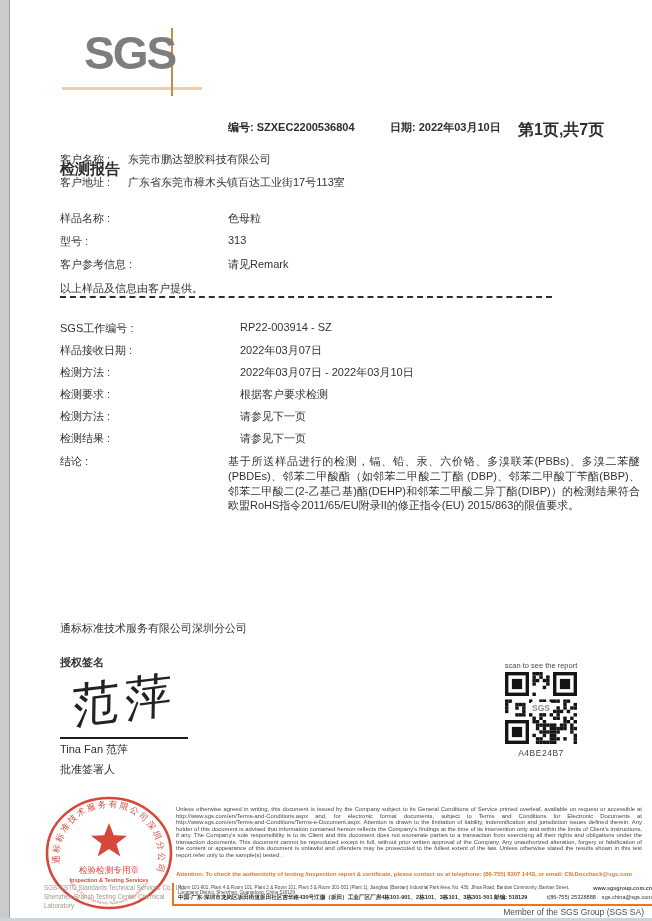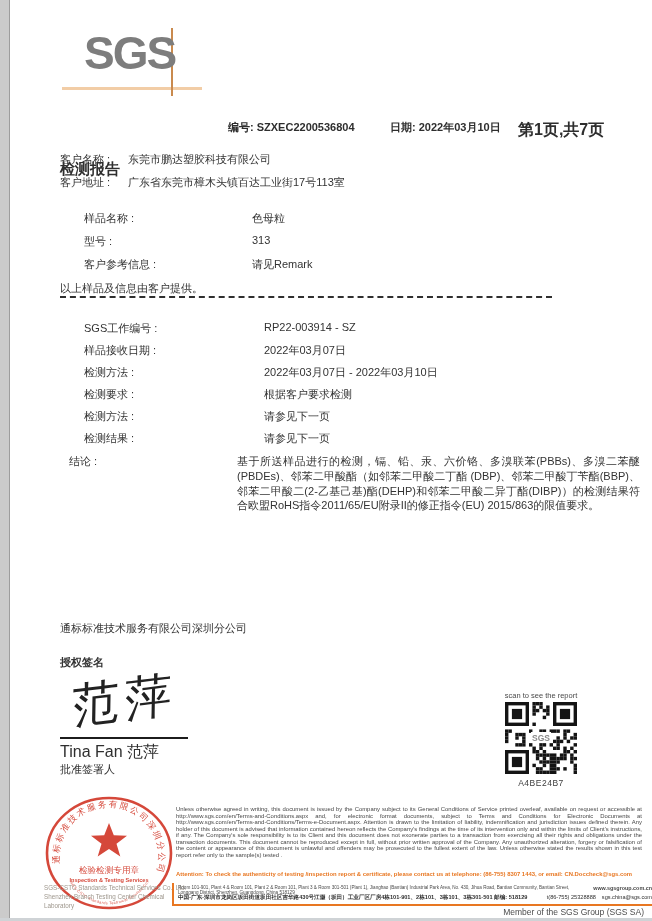--- a/index.html
+++ b/index.html
@@ -35,47 +35,47 @@
   .doc-title { position: absolute; left: 60px; top: 0; font-size: 15px; font-weight: 700; color: #2e2e2e; margin-top: 44px; }
   .hdr-no   { position: absolute; left: 228px; top: 4px; font-size: 11px; font-weight: 600; color: #2e2e2e; }
   .hdr-date { position: absolute; left: 390px; top: 4px; font-size: 11px; font-weight: 600; color: #2e2e2e; }
   .hdr-page { position: absolute; left: 518px; top: 4px; font-size: 16px; font-weight: 600; color: #2e2e2e; }
   
   .row { display: flex; font-size: 11px; color: #333; }
   .row .lbl { flex: 0 0 auto; }
   .client-block { position: absolute; left: 60px; top: 152px; width: 572px; }
   .client-block .row { height: 23px; align-items: flex-start; }
   .w68  .lbl { width: 68px; }
-  .w168 .lbl { width: 168px; margin-left: 24px; }
+  .w168 .lbl { width: 168px; }
   .client-gap { height: 13px; }
   .note-row { font-size: 11px; color: #333; margin-top: 1px; }
   .dash-sep {
     position: absolute; left: 60px; top: 296px; width: 492px; height: 0;
     border-top: 2px dashed #2f2f2f;
   }
   .job-block { position: absolute; left: 60px; top: 321px; width: 580px; }
   .job-block .row { height: 22px; gap: 12px; }
   .concl-row { display: flex; font-size: 11px; color: #333; margin-top: 1px; }
-  .concl-row .lbl { width: 168px; flex: 0 0 auto; margin-left: 9px; }
+  .concl-row .lbl { width: 168px; flex: 0 0 auto; }
   .concl-text { width: 412px; line-height: 14.8px; text-align: justify; }
   
   .sig-block { position: absolute; left: 60px; top: 621px; width: 300px; }
   .sig-company { font-size: 11px; color: #333; }
   .sig-auth { font-size: 11px; color: #333; margin-top: 19px; font-weight: bold; }
   .sig-script {
     position: absolute; left: 12px; top: 48px;
     font-size: 47px; color: #222;
     transform: rotate(-7deg) skewX(-8deg);
     font-weight: 400; letter-spacing: 6px; white-space: nowrap;
   }
   .sig-line { position: absolute; left: 0; top: 116px; width: 128px; border-top: 2px solid #1c1c1c; }
-  .sig-name { position: absolute; left: 0; top: 121px; font-size: 16px; color: #2f2f2f; text-align: center; }
+  .sig-name { position: absolute; left: 0; top: 121px; font-size: 11px; color: #2f2f2f; text-align: center; }
   .sig-title { position: absolute; left: 0; top: 141px; font-size: 11px; color: #2f2f2f; }
   
-  .qr-block { position: absolute; left: 494px; top: 691px; width: 94px; text-align: center; }
+  .qr-block { position: absolute; left: 494px; top: 661px; width: 94px; text-align: center; }
   .qr-caption { font-size: 7.5px; color: #4a4a4a; }
   .qr-svg { margin-top: 2px; fill: #141414; }
   .qr-code-text { font-size: 8.5px; color: #3c3c3c; letter-spacing: 0.5px; margin-top: 0px; }
   
   .stamp { position: absolute; left: 42px; top: 795px; }
   .cstc-lines { position: absolute; left: 44px; top: 883px; width: 150px; font-size: 6.3px; line-height: 9px; color: #9e978d; }
   .disclaimer {
     position: absolute; left: 176px; top: 806px; width: 466px;
     font-size: 5.9px; line-height: 6.5px; color: #474747; text-align: justify;
   }

